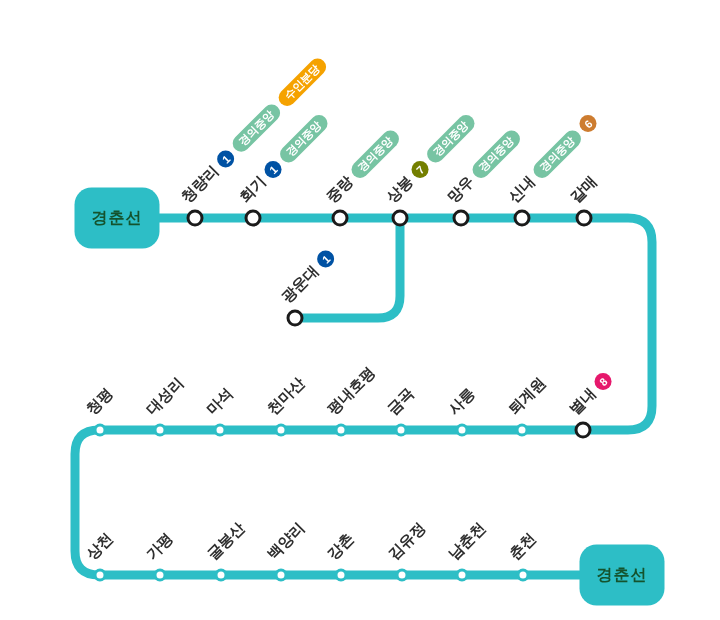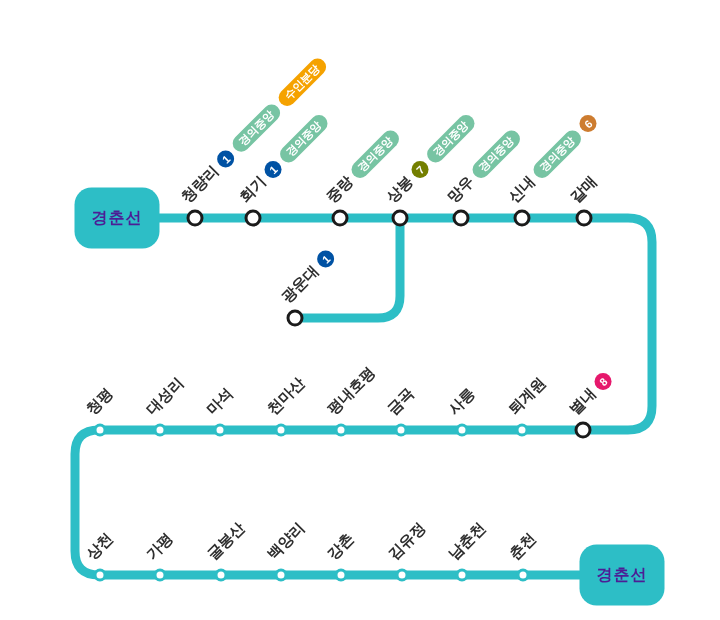--- a/index.html
+++ b/index.html
@@ -7,21 +7,21 @@
     position:relative;
     width:720px;height:620px;
     overflow:hidden;
     background:#ffffff;
     font-family:"Liberation Sans","DejaVu Sans",sans-serif;
   }
   #rail{position:absolute;left:0;top:0;}
   .terminus{
     position:absolute;
     transform:translate(-50%,-50%);
-    color:#4c1d95;
+    color:#14532d;
     font-size:16px;
     font-weight:bold;
     padding:20px 17px;
     border-radius:17px;
     letter-spacing:1px;
     white-space:nowrap;
     z-index:4;
   }
   .station{position:absolute;width:0;height:0;z-index:3;}
   .marker{

